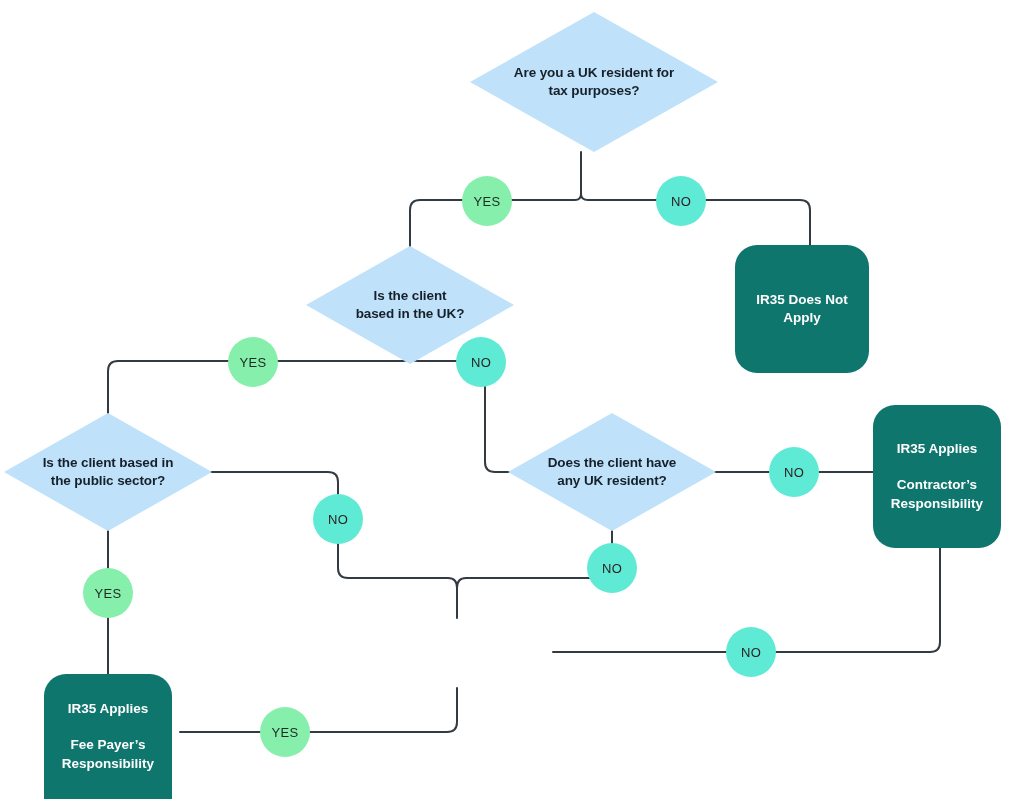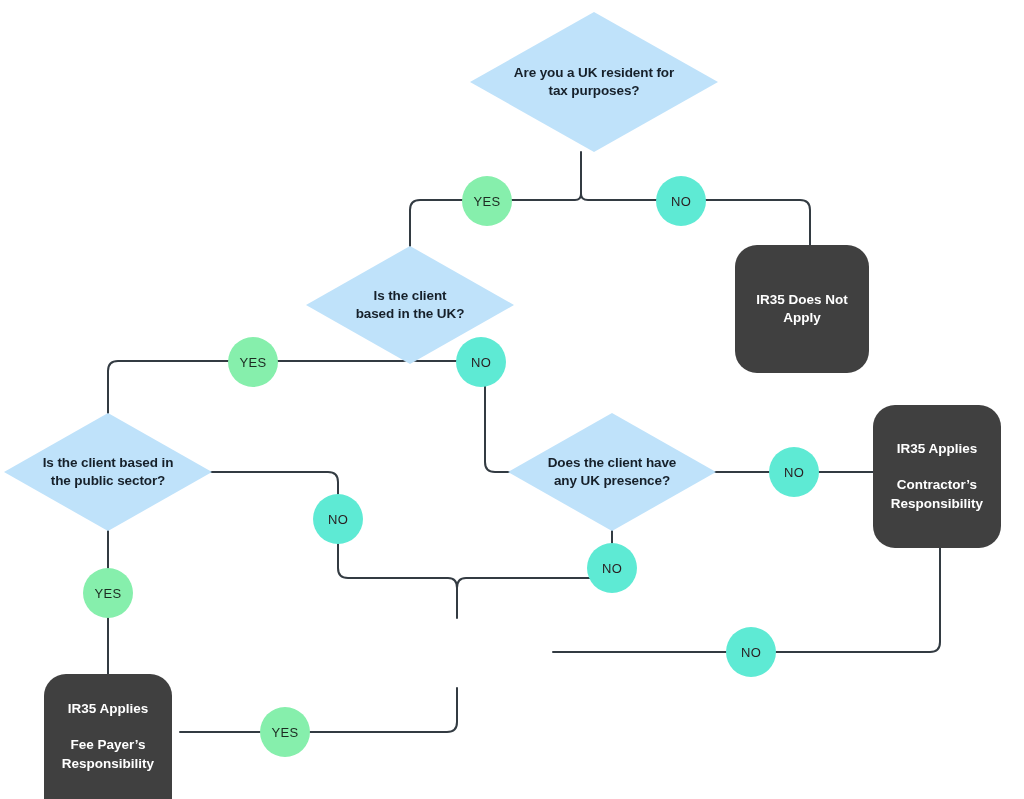--- a/index.html
+++ b/index.html
@@ -54,21 +54,21 @@
     padding: 0 14px;
     white-space: pre-line;
   }
   
   .terminal {
     display: flex;
     flex-direction: column;
     align-items: center;
     justify-content: center;
     text-align: center;
-    background: #404040;
+    background: #0f766e;
     border-radius: 22px;
     color: #ffffff;
   }
   .terminal .tline {
     font-size: 13.5px;
     font-weight: bold;
     line-height: 1.35;
     white-space: pre-line;
     color: #ffffff;
   }
@@ -131,21 +131,21 @@
 based in the UK?</div>
   </div>
 
   <div class="node diamond" style="left:4px; top:413px; width:208px; height:118px;">
     <div class="dlabel">Is the client based in
 the public sector?</div>
   </div>
 
   <div class="node diamond" style="left:508px; top:413px; width:208px; height:118px;">
     <div class="dlabel">Does the client have
-any UK presence?</div>
+any UK resident?</div>
   </div>
 
 
   <div class="node terminal" style="left:735px; top:245px; width:134px; height:128px;">
     <div class="tline">IR35 Does Not
 Apply</div>
   </div>
 
   <div class="node terminal" style="left:873px; top:405px; width:128px; height:143px;">
     <div class="tline">IR35 Applies</div>

